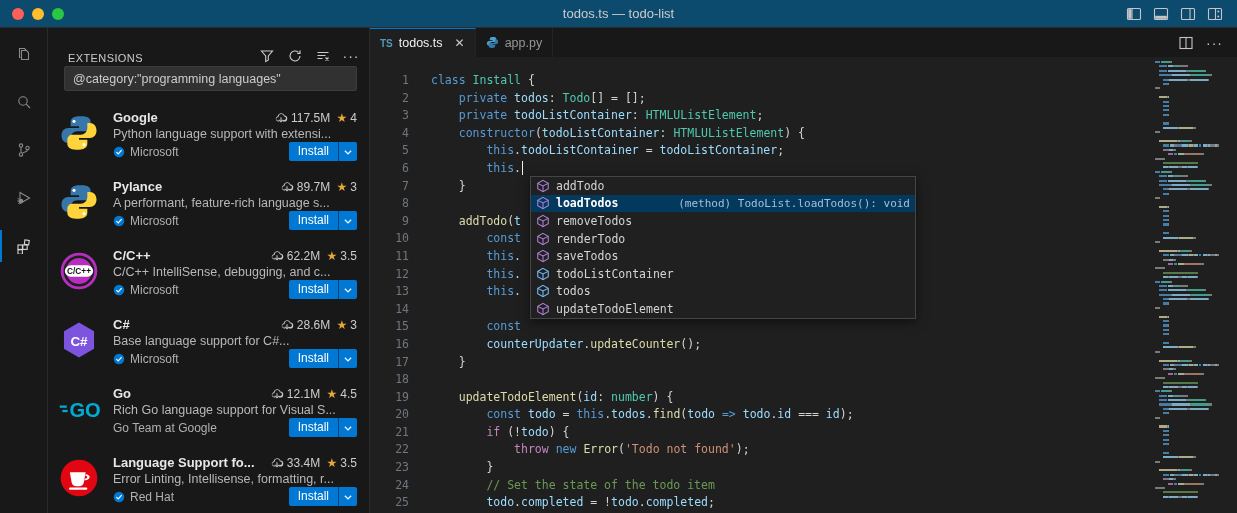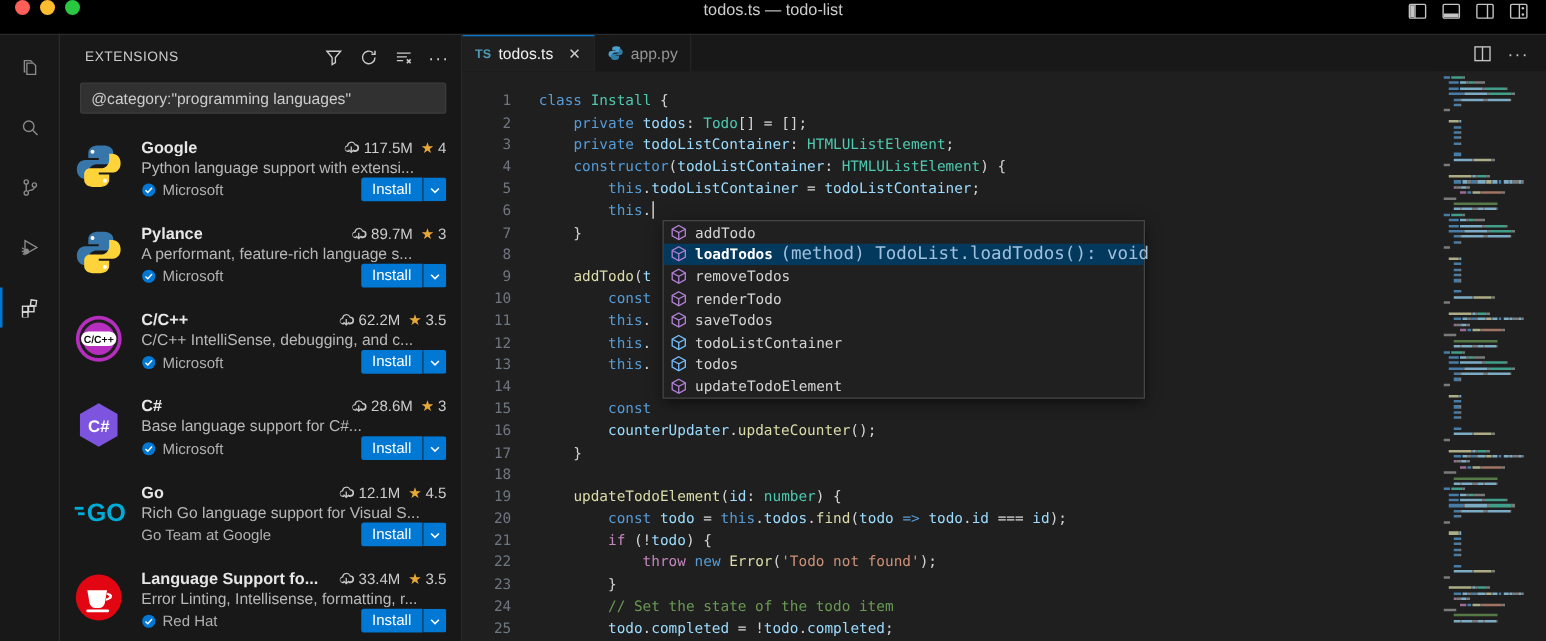--- a/index.html
+++ b/index.html
@@ -1,22 +1,22 @@
 <!DOCTYPE html>
 <html><head>
 <meta charset="utf-8">
 <style>
   * { box-sizing: border-box; margin: 0; padding: 0; }
   html,body { width:1237px; height:513px; overflow:hidden; background:#1f1f1f;
               font-family:"Liberation Sans", sans-serif; }
   .window { width:1237px; height:513px; display:flex; flex-direction:column; }
 
   
-  .titlebar { height:28px; flex:none; background:#000000; border-bottom:1px solid #2b2b2b;
-              position:relative; display:flex; align-items:flex-start; }
+  .titlebar { height:28px; flex:none; background:#0c4a6e; border-bottom:1px solid #2b2b2b;
+              position:relative; display:flex; align-items:center; }
   .lights { display:flex; gap:8px; margin-left:12px; }
   .light { width:12px; height:12px; border-radius:50%; }
   .light.red{background:#ff5f57} .light.yellow{background:#febc2e} .light.green{background:#28c840}
   .win-title { position:absolute; left:0; right:0; text-align:center; color:#cccccc;
                font-size:13px; pointer-events:none; }
   .layout-icons { margin-left:auto; display:flex; gap:10px; margin-right:14px; color:#c5c5c5; }
   .layout-icons .ic { width:17px; height:17px; display:flex; align-items:center; justify-content:center; }
 
   
   .main { flex:1; display:flex; min-height:0; }
@@ -25,21 +25,21 @@
   .activitybar { width:48px; flex:none; background:#181818; border-right:1px solid #2b2b2b; padding-top:2px; }
   .ab-item { height:48px; display:flex; align-items:center; justify-content:center;
              color:#8a8a8a; position:relative; cursor:pointer; }
   .ab-item.active { color:#d7d7d7; }
   .ab-item.active::before { content:""; position:absolute; left:0; top:8px; bottom:8px;
              width:2px; background:#0078d4; }
 
   
   .sidebar { width:322px; flex:none; background:#181818; border-right:1px solid #2b2b2b;
              display:flex; flex-direction:column; min-height:0; }
-  .sb-header { height:36px; flex:none; display:flex; align-items:center; padding:0 10px 0 20px; }
+  .sb-header { height:36px; flex:none; display:flex; align-items:flex-end; padding:0 10px 0 20px; }
   .sb-title { flex:1; color:#cccccc; font-size:11px; letter-spacing:.4px; }
   .sb-actions { display:flex; gap:12px; color:#cccccc; align-items:center; }
   .sb-actions .ic { width:16px; height:16px; display:flex; align-items:center; justify-content:center; cursor:pointer; }
   .searchbox { margin:2px 12px 10px 16px; height:25px; flex:none; background:#313131;
                border:1px solid #3c3c3c; border-radius:2px; display:flex; align-items:center; }
   .searchbox input { width:100%; background:transparent; border:none; outline:none;
                color:#cccccc; font-size:12.5px; padding:0 8px; font-family:"Liberation Sans",sans-serif; }
   .ext-list { flex:1; overflow:hidden; }
   .ext-row { height:69px; display:flex; gap:13px; padding:8px 12px 8px 10px; cursor:pointer; }
   .ext-icon { width:42px; height:42px; flex:none; margin-top:3px; display:flex; align-items:center; justify-content:center; }
@@ -80,21 +80,21 @@
   .cursor { display:inline-block; width:1.3px; height:14px; background:#eeeeee;
             vertical-align:text-bottom; margin-left:1px; }
 
   
   .suggest { position:absolute; left:160px; top:119px; width:386px; background:#202020;
              border:1px solid #454545; z-index:5; box-shadow:0 3px 10px rgba(0,0,0,.5); }
   .sg-row { height:17.6px; display:flex; align-items:center; gap:6px; padding:0 5px;
             font-family:"DejaVu Sans Mono", monospace; font-size:11.5px; color:#d4d4d4; cursor:pointer; }
   .sg-row.selected { background:#04395e; color:#ffffff; font-weight:bold; }
   .sg-icon { width:14px; height:14px; flex:none; display:flex; align-items:center; justify-content:center; }
-  .sg-detail { margin-left:auto; font-weight:normal; color:#9fc1dd; font-size:14px; white-space:nowrap; }
+  .sg-detail { margin-left:auto; font-weight:normal; color:#9fc1dd; font-size:11px; white-space:nowrap; }
 
   
   .minimap { position:absolute; right:0; top:0; bottom:0; width:91px; background:#1f1f1f;
              padding:4px 4px 0 9px; overflow:hidden; }
   .mm-line { height:2.1px; margin-bottom:2.3px; white-space:nowrap; font-size:0; }
   .mm-seg { display:inline-block; height:2.1px; opacity:.75; }
 </style>
 </head>
 <body>
 

